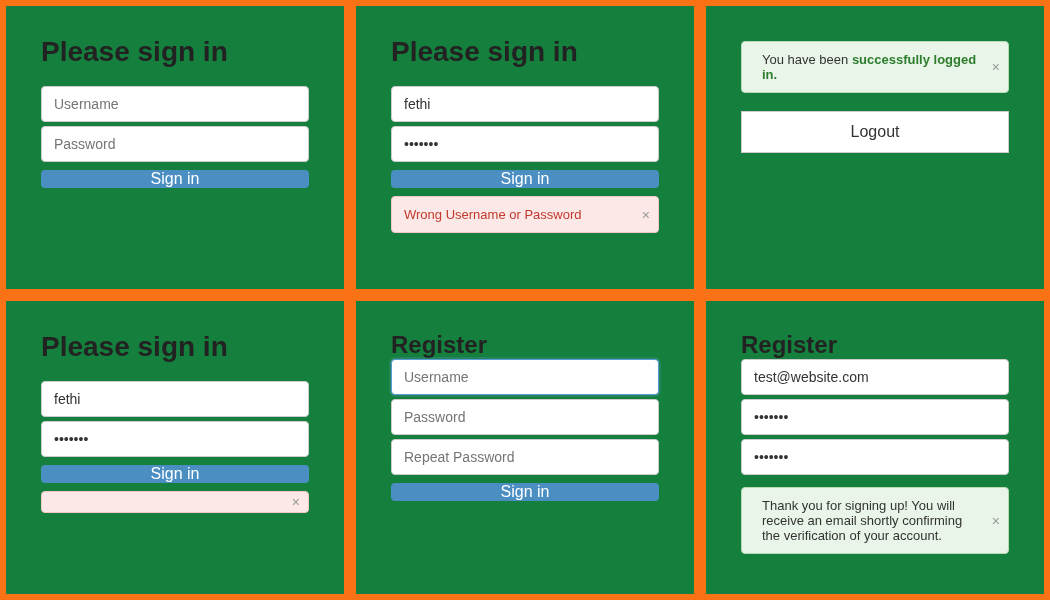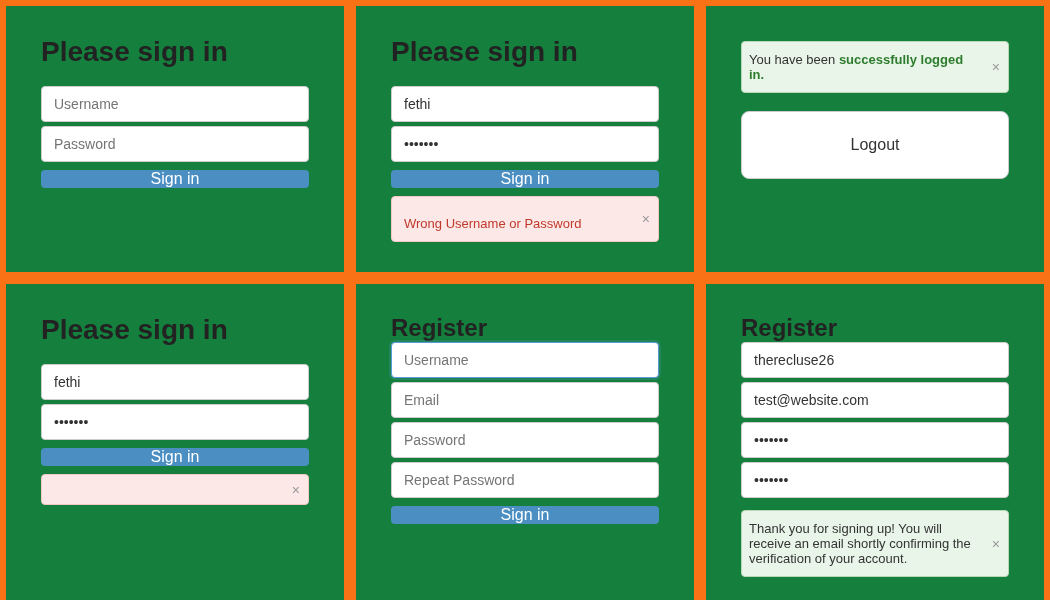--- a/index.html
+++ b/index.html
@@ -57,44 +57,44 @@
       color: #fff;
       border: none;
       border-radius: 4px;
       font-size: 16px;
       font-weight: 500;
       cursor: pointer;
       margin-top: 4px;
     }
     .btn-logout {
       width: 100%;
-      padding: 24px;
+      padding: 11px;
       background: #fff;
       color: #333;
       border: 1px solid #ccc;
-      border-radius: 8px;
+      border-radius: 0;
       font-size: 16px;
       cursor: pointer;
       margin-top: 8px;
     }
     .alert-danger {
       background: #fde8e8;
       border: 1px solid #f5c6c6;
       border-radius: 4px;
-      padding: 19px 30px 10px 12px;
+      padding: 10px 30px 10px 12px;
       color: #c0392b;
       font-size: 13px;
       margin-top: 8px;
       position: relative;
     }
     .alert-success {
       background: #e8f5e8;
       border: 1px solid #b8d8b8;
       border-radius: 4px;
-      padding: 10px 30px 10px 7px;
+      padding: 10px 30px 10px 20px;
       color: #333;
       font-size: 13px;
       margin-bottom: 10px;
       position: relative;
     }
     .alert-success strong { color: #2e7d2e; }
     .alert-close {
       position: absolute;
       right: 8px;
       top: 50%;
@@ -148,29 +148,27 @@
     <input class="form-input" type="password" value="•••••••" style="">
     <button class="btn-signin">Sign in</button>
     <div class="alert-danger">
       <button class="alert-close">×</button>
     </div>
   </div>
 
   <div class="cell">
     <div class="cell-subtitle">Register</div>
     <input class="form-input focused" type="text" placeholder="Username" style="">
-    <input class="form-input" type="email" placeholder="Email" style="">
     <input class="form-input" type="password" placeholder="Password" style="">
     <input class="form-input" type="password" placeholder="Repeat Password" style="">
     <button class="btn-signin">Sign in</button>
   </div>
 
   <div class="cell">
     <div class="cell-subtitle">Register</div>
-    <input class="form-input" type="text" value="therecluse26" style="">
     <input class="form-input" type="email" value="test@website.com" style="">
     <input class="form-input" type="password" value="•••••••" style="">
     <input class="form-input" type="password" value="•••••••" style="">
     <div class="alert-success" style="margin-top:8px;">
       <span>Thank you for signing up! You will receive an email shortly confirming the verification of your account.</span>
       <button class="alert-close">×</button>
     </div>
   </div>
 
 </div>

